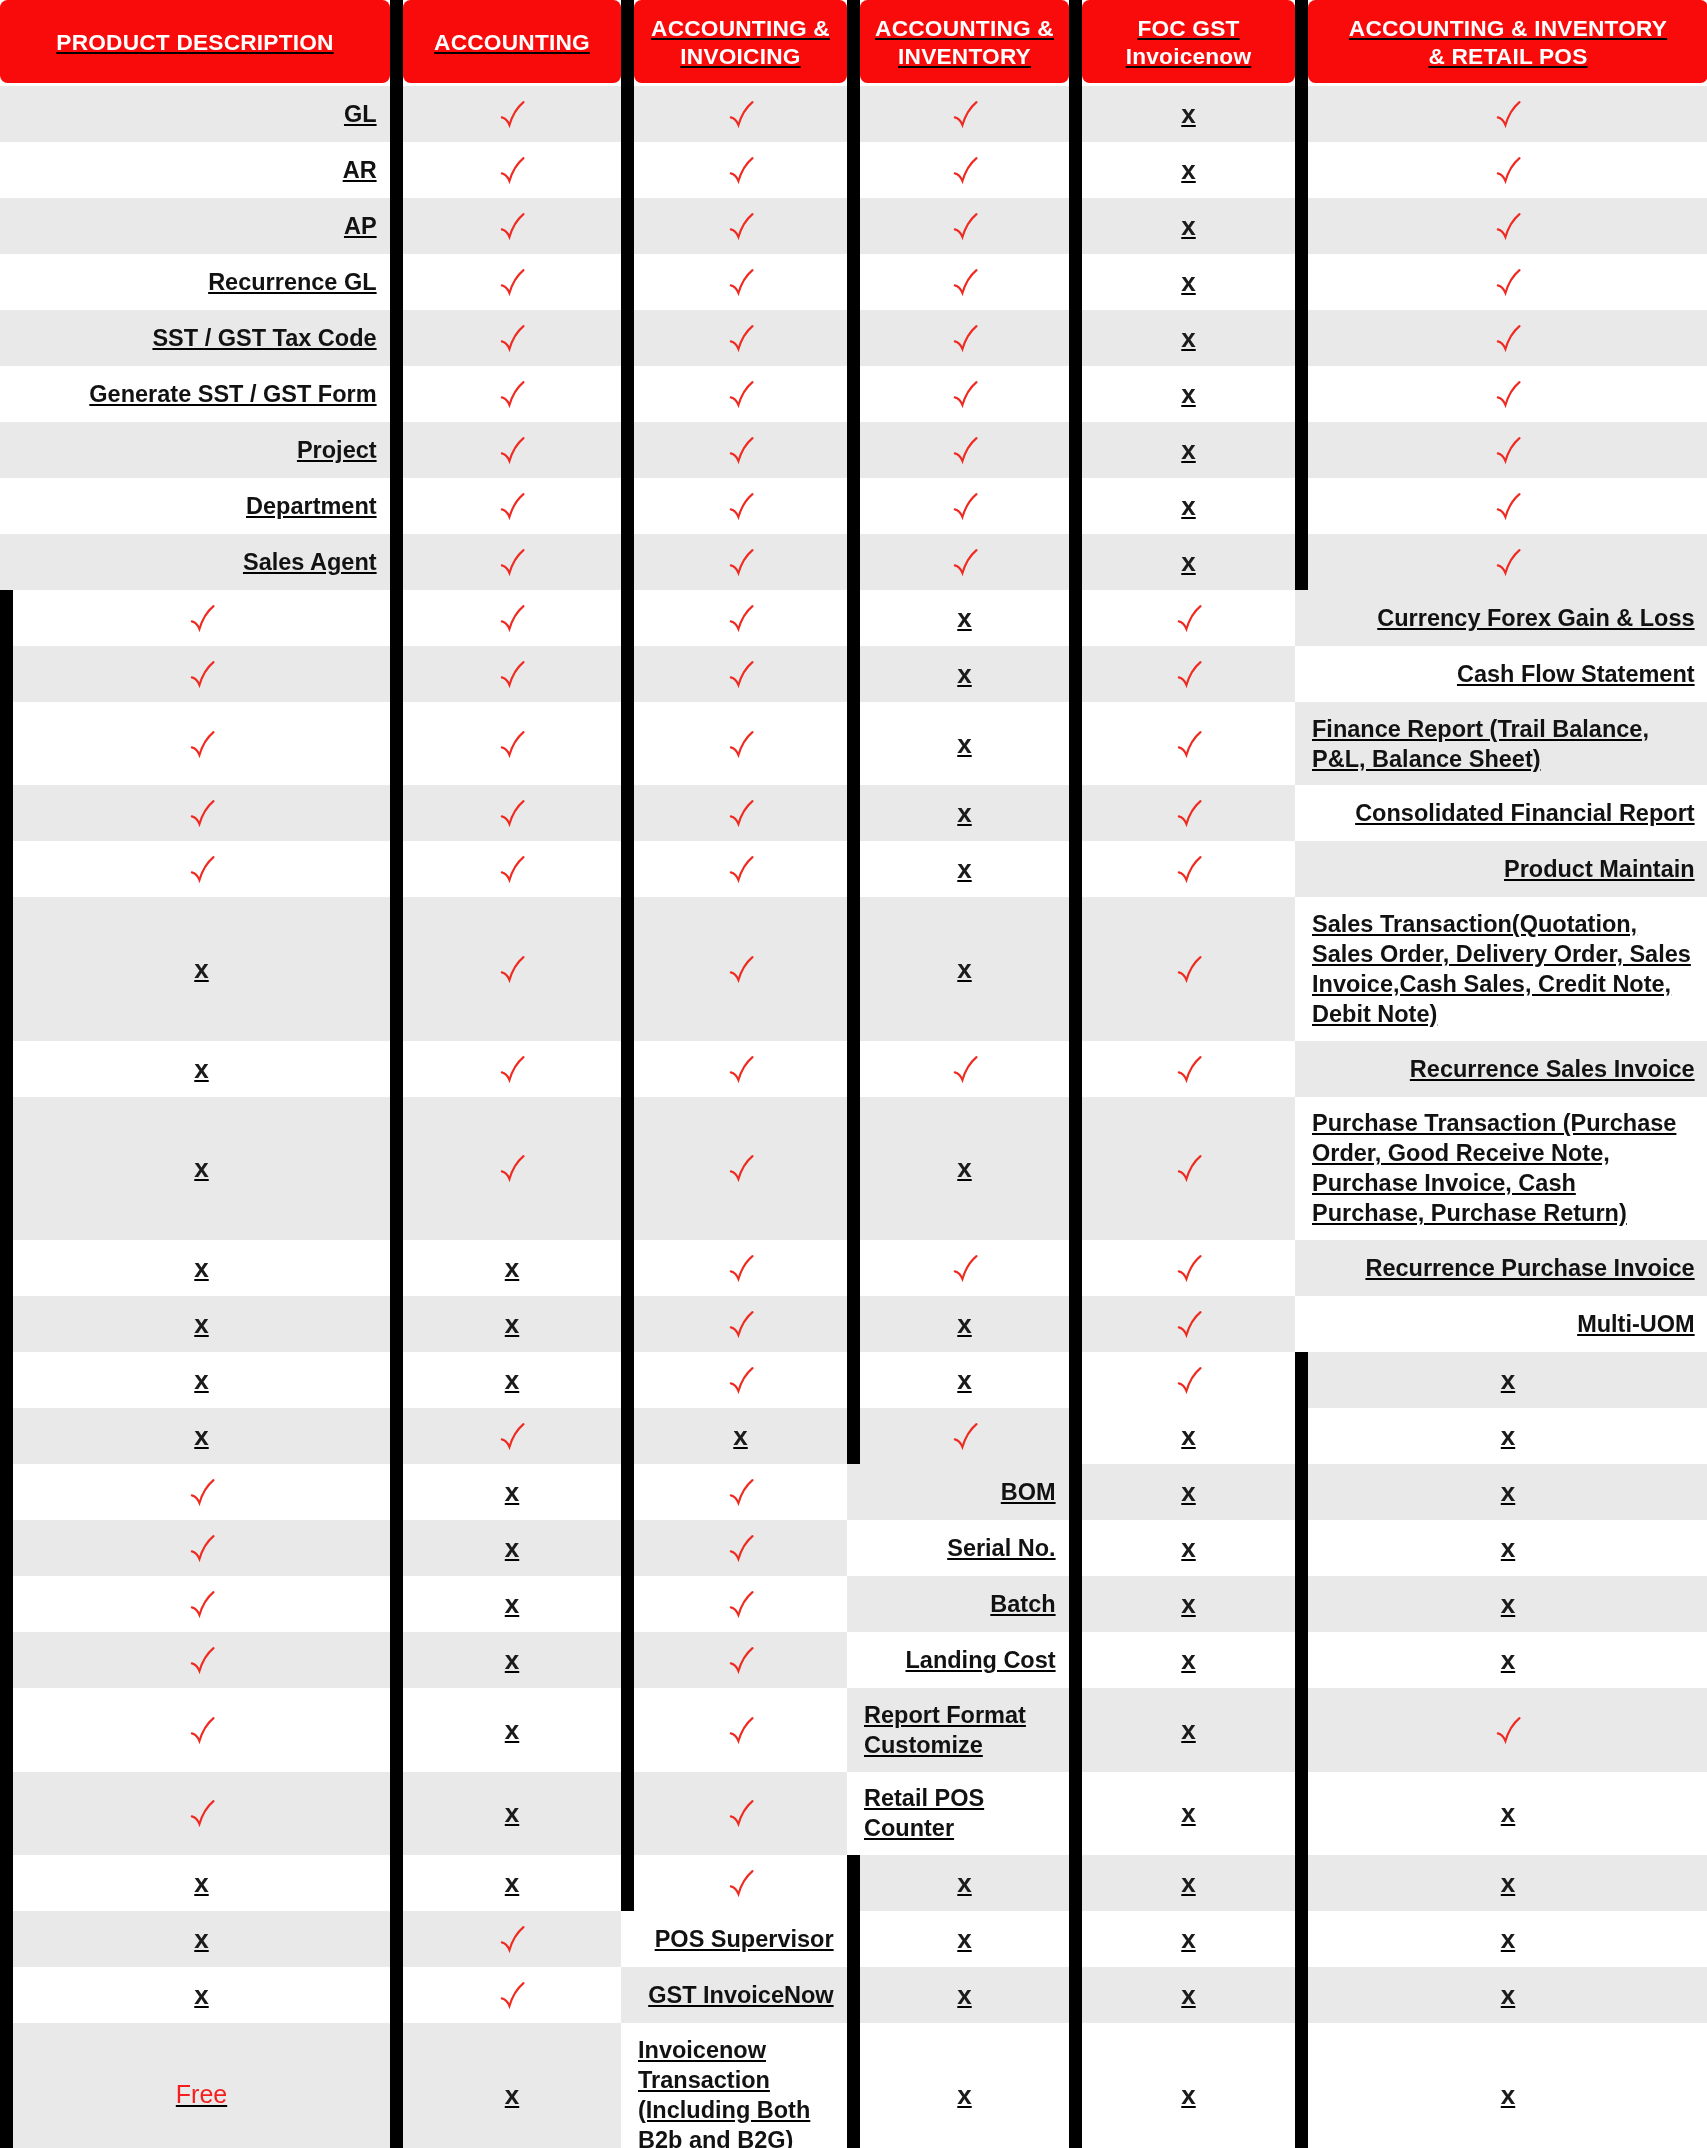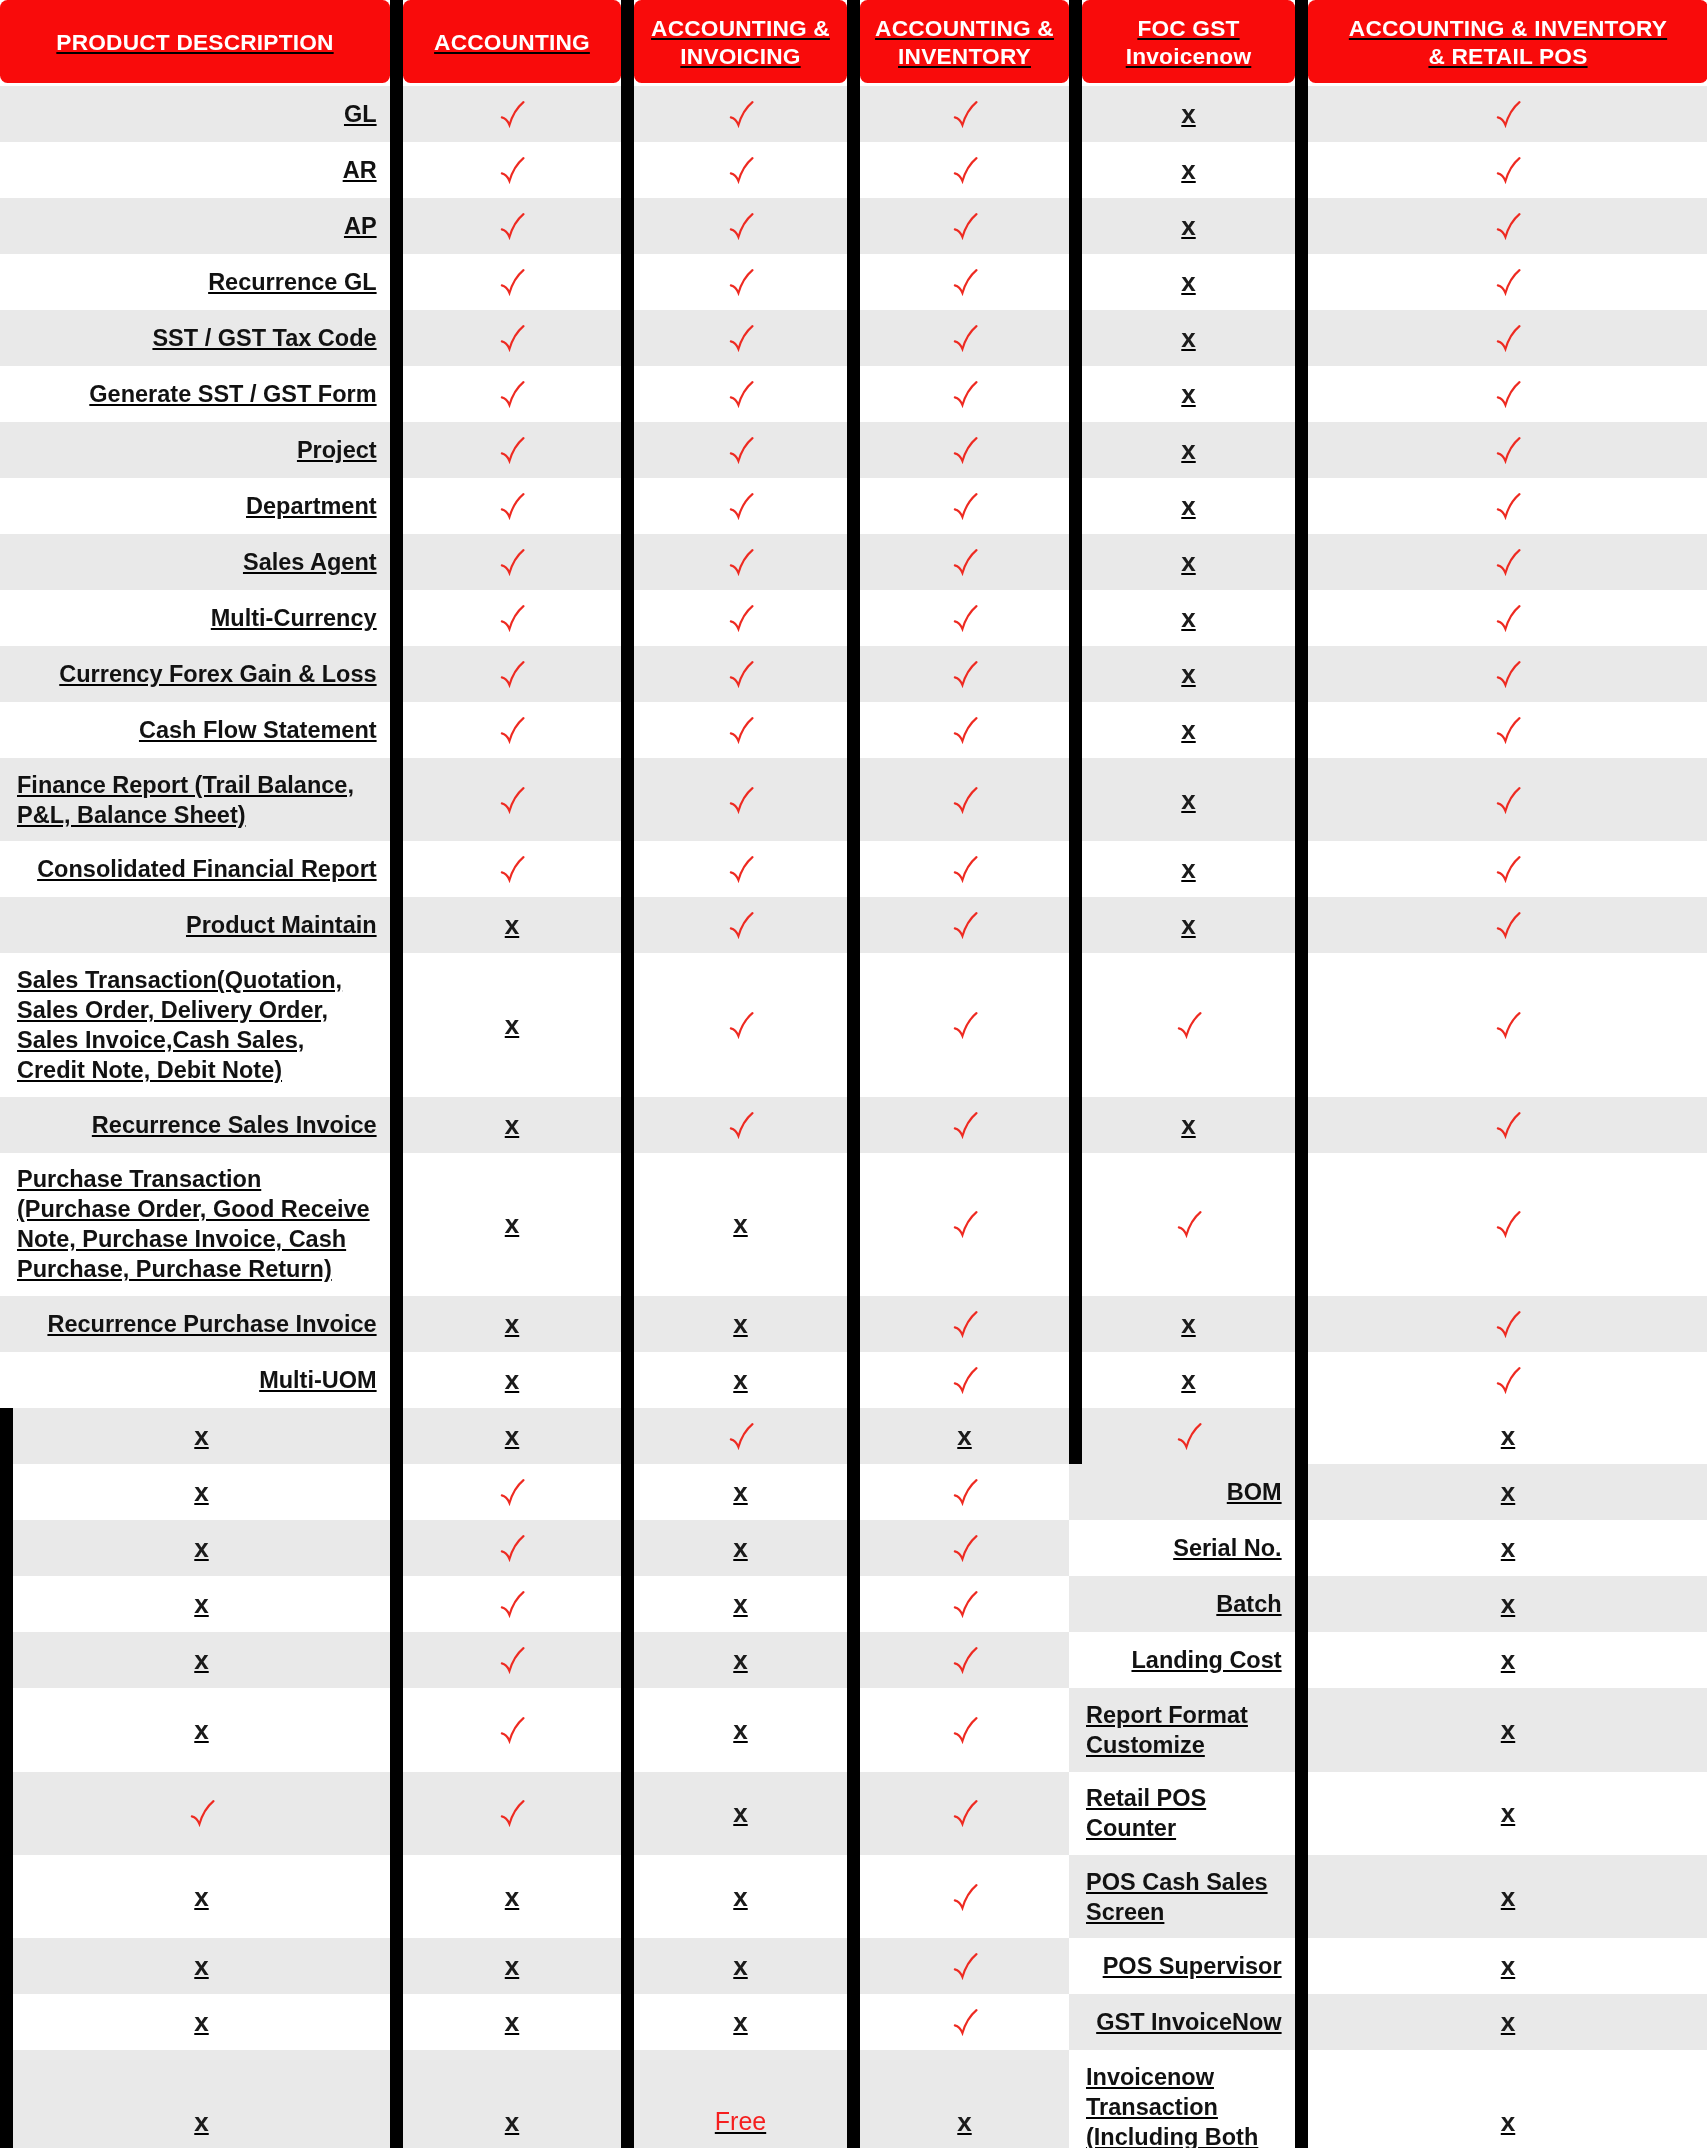--- a/index.html
+++ b/index.html
@@ -345,23 +345,20 @@
         </svg>
       </div>
       <div class="cell bcell c4 odd">
         <span class="cross">x</span>
       </div>
       <div class="cell bcell c5 odd">
         <svg class="check" width="28" height="28" viewBox="0 0 33 33">
           <path d="M4.5 20.5 C8.5 21.5 11.5 24.5 13.5 29.5 C16.5 19 23.5 8 30 2.5" fill="none" stroke="#ee2a21" stroke-width="2.5" stroke-linecap="round"></path>
         </svg>
       </div>
-      <div class="cell bcell label-cell c0 even">
-        <span>Multi-Currency</span>
-      </div>
       <div class="cell bcell c1 even">
         <svg class="check" width="28" height="28" viewBox="0 0 33 33">
           <path d="M4.5 20.5 C8.5 21.5 11.5 24.5 13.5 29.5 C16.5 19 23.5 8 30 2.5" fill="none" stroke="#ee2a21" stroke-width="2.5" stroke-linecap="round"></path>
         </svg>
       </div>
       <div class="cell bcell c2 even">
         <svg class="check" width="28" height="28" viewBox="0 0 33 33">
           <path d="M4.5 20.5 C8.5 21.5 11.5 24.5 13.5 29.5 C16.5 19 23.5 8 30 2.5" fill="none" stroke="#ee2a21" stroke-width="2.5" stroke-linecap="round"></path>
         </svg>
       </div>
@@ -786,23 +783,20 @@
       <div class="cell bcell c3 even">
         <span class="cross">x</span>
       </div>
       <div class="cell bcell c4 even">
         <span class="cross">x</span>
       </div>
       <div class="cell bcell c5 even">
         <svg class="check" width="28" height="28" viewBox="0 0 33 33">
           <path d="M4.5 20.5 C8.5 21.5 11.5 24.5 13.5 29.5 C16.5 19 23.5 8 30 2.5" fill="none" stroke="#ee2a21" stroke-width="2.5" stroke-linecap="round"></path>
         </svg>
-      </div>
-      <div class="cell bcell label-cell c0 odd">
-        <span>POS Cash Sales Screen</span>
       </div>
       <div class="cell bcell c1 odd">
         <span class="cross">x</span>
       </div>
       <div class="cell bcell c2 odd">
         <span class="cross">x</span>
       </div>
       <div class="cell bcell c3 odd">
         <span class="cross">x</span>
       </div>

